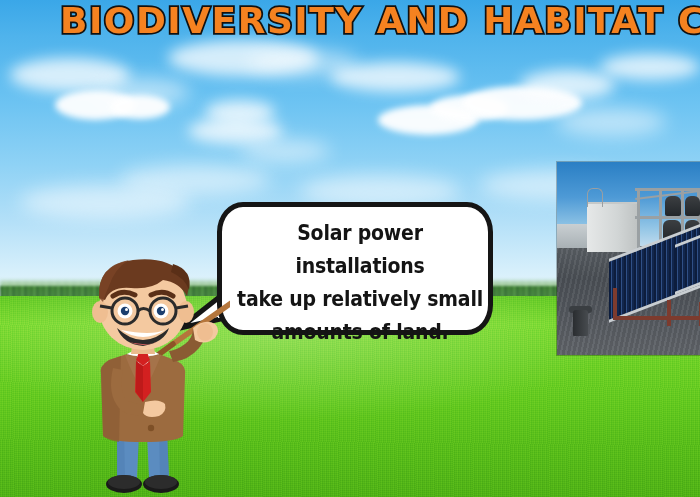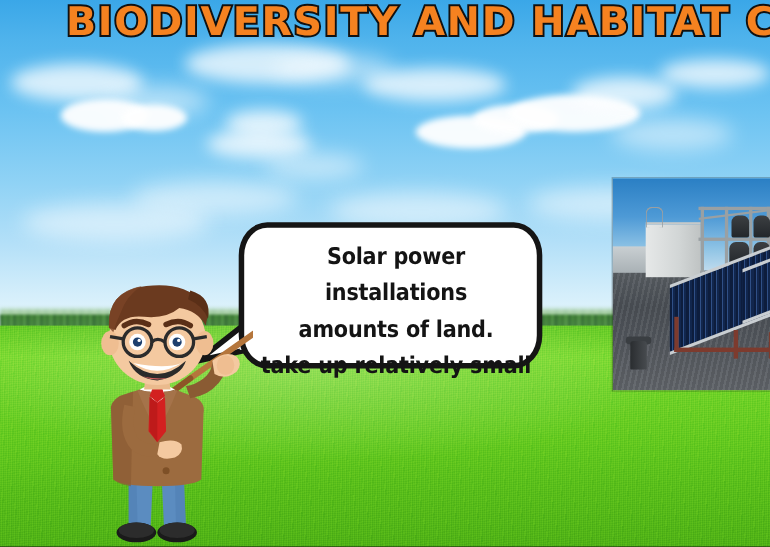--- a/index.html
+++ b/index.html
@@ -358,22 +358,22 @@
   </div>
 
   <svg class="bubble-tail" viewBox="0 0 60 56">
     <path d="M58 2 L2 46 L56 34 Z" fill="#ffffff" stroke="#151515" stroke-width="5" stroke-linejoin="round"></path>
     <rect x="40" y="0" width="20" height="36" fill="#ffffff"></rect>
   </svg>
 
   <div class="bubble">
     <div class="bubble-text">
       <div>Solar power installations</div>
+      <div>take up relatively small</div>
       <div>amounts of land.</div>
-      <div>take up relatively small</div>
     </div>
   </div>
 
   <svg class="character" viewBox="0 0 175 241">
 
     <g>
       <line x1="118" y1="88" x2="186" y2="40" stroke="#B5763C" stroke-width="5.5" stroke-linecap="round"></line>
       <line x1="118" y1="88" x2="96" y2="104" stroke="#8D5527" stroke-width="5.5" stroke-linecap="round"></line>
     </g>
 

